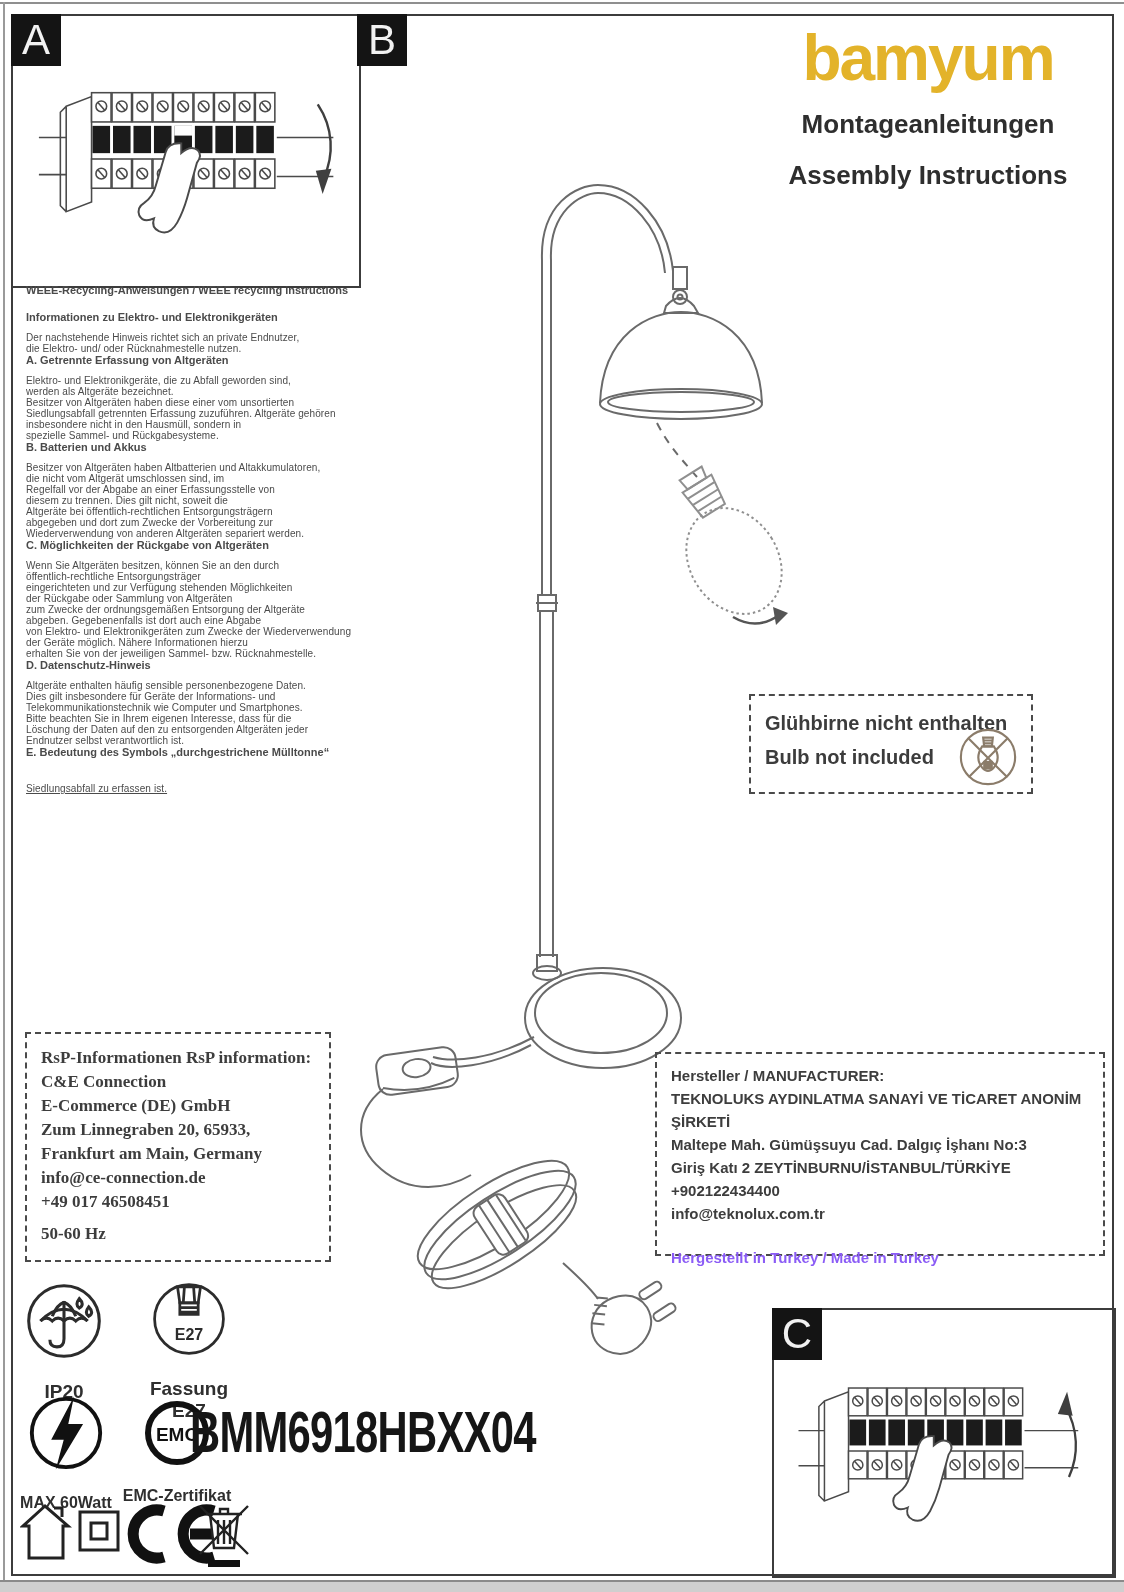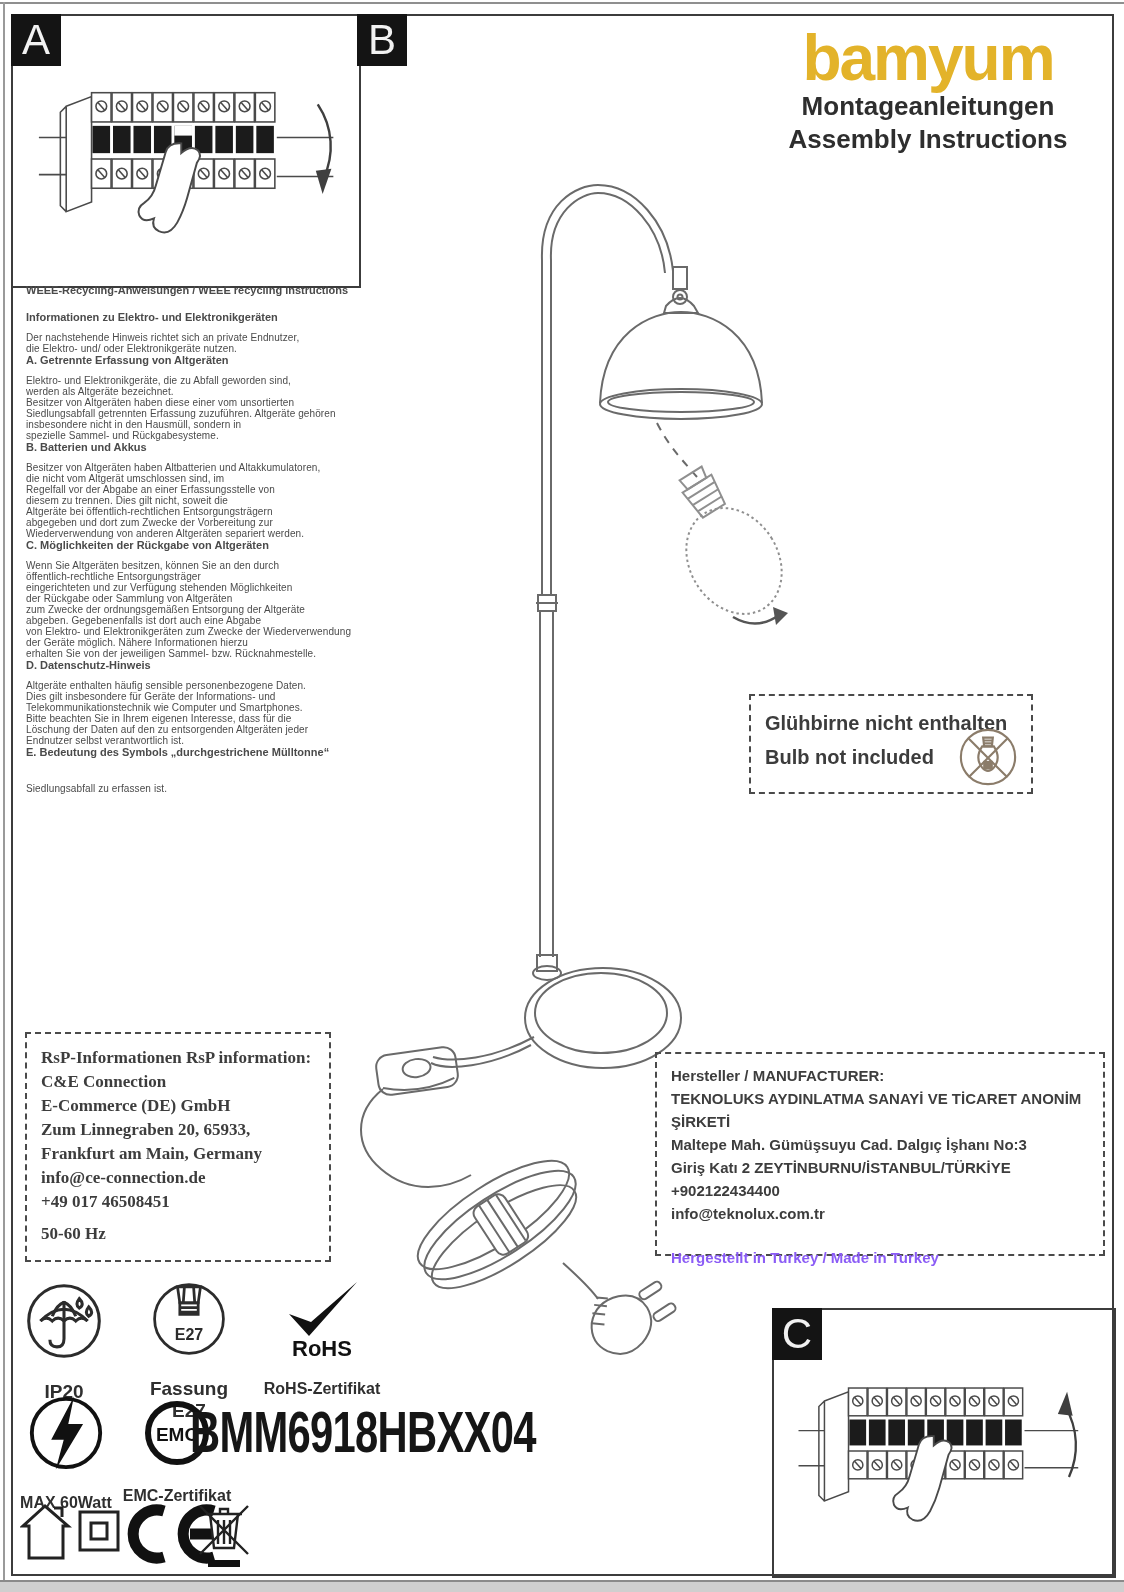--- a/index.html
+++ b/index.html
@@ -11,27 +11,27 @@
   .footer-band{position:absolute;left:0;top:1580px;width:100%;height:12px;background:#cfcfcf;border-top:2px solid #8a8a8a;}
 
   .panel-label{position:absolute;width:50px;height:52px;background:#141414;color:#f2f2f2;
       font-size:42px;font-weight:400;display:flex;align-items:center;justify-content:center;line-height:1;}
   .boxA{position:absolute;left:11px;top:14px;width:346px;height:270px;border:2px solid #3c3c3c;}
   .boxC{position:absolute;left:772px;top:1308px;width:340px;height:266px;border:2px solid #3c3c3c;}
   .breaker-svg{position:absolute;}
 
   .logo-block{position:absolute;left:780px;top:26px;width:296px;text-align:center;}
   .logo-word{font-size:64px;font-weight:bold;color:#e3b32a;letter-spacing:-2px;line-height:1.0;}
-  .logo-sub{font-size:26px;font-weight:600;color:#2e2e2e;line-height:1.25;}
+  .logo-sub{font-size:26px;font-weight:600;color:#2e2e2e;line-height:1.25;margin-top:18px;}
 
   .weee{position:absolute;left:26px;top:284px;width:436px;color:#4a4a4a;}
   .w-title{font-weight:bold;font-size:11px;margin-bottom:15px;white-space:pre-line;}
   .w-head{font-weight:bold;font-size:11px;margin:0 0 9px;}
   .w-par{font-size:10px;line-height:11px;white-space:pre-line;letter-spacing:0.1px;}
-  .w-footer{margin-top:25px;}
+  .w-footer{margin-top:25px;text-decoration:underline;}
 
   .dash-box{border:2px dashed #4a4a4a;position:absolute;box-sizing:border-box;}
   .bulb-box{left:749px;top:694px;width:284px;height:100px;padding:10px 14px;}
   .bulb-line{font-size:20px;font-weight:600;color:#3c3c3c;line-height:1.7;white-space:pre-line;}
   .bulb-icon{position:absolute;right:12px;bottom:4px;}
 
   .rsp-box{left:25px;top:1032px;width:306px;height:230px;padding:12px 14px;font-family:Liberation Serif, serif;}
   .rsp-lines{font-size:17px;font-weight:700;color:#3d3d3d;line-height:24px;white-space:pre-line;}
   .rsp-freq{font-size:17px;font-weight:700;color:#3d3d3d;margin-top:10px;}
 
@@ -97,21 +97,21 @@
   <div class="logo-block">
     <div class="logo-word">bamyum</div>
     <div class="logo-sub">Montageanleitungen</div>
     <div class="logo-sub">Assembly Instructions</div>
   </div>
 
   <div class="weee">
     <div class="w-title">WEEE-Recycling-Anweisungen / WEEE recycling instructions</div>
     <div class="w-head">Informationen zu Elektro- und Elektronikgeräten</div>
     <div class="w-par">Der nachstehende Hinweis richtet sich an private Endnutzer,
- die Elektro- und/ oder Elektronikgeräte nutzen.</div>
+ die Elektro- und/ oder Rücknahmestelle nutzen.</div>
     <div class="w-head">A. Getrennte Erfassung von Altgeräten</div>
     <div class="w-par">Elektro- und Elektronikgeräte, die zu Abfall geworden sind,
  werden als Altgeräte bezeichnet.
 Besitzer von Altgeräten haben diese einer vom unsortierten
 Siedlungsabfall getrennten Erfassung zuzuführen. Altgeräte gehören
 insbesondere nicht in den Hausmüll, sondern in
 spezielle Sammel- und Rückgabesysteme.</div>
     <div class="w-head">B. Batterien und Akkus</div>
     <div class="w-par">Besitzer von Altgeräten haben Altbatterien und Altakkumulatoren,
  die nicht vom Altgerät umschlossen sind, im
@@ -262,27 +262,20 @@
       <g fill="none" stroke="#2c2c2c" stroke-width="2.4">
         <circle cx="34" cy="34" r="30"></circle>
         <path d="M24,6 h20 l-2,14 h-16 z M30,6 l-1,14 M38,6 l1,14"></path>
         <path d="M26,20 h16 v10 h-16 z M26,24 h16 M26,28 h16"></path>
       </g>
       <text x="34" y="52" text-anchor="middle" font-family="Liberation Sans, sans-serif" font-size="14" font-weight="bold" fill="#2c2c2c">E27</text>
     </svg>
     <div class="cert-label">Fassung E27</div>
   </div>
 
-  <div class="cert" style="left:262px;top:1280px;width:120px">
-    <svg width="78" height="58" viewBox="0 0 78 58" style="margin:0 auto">
-      <path d="M6,34 L26,56 L74,2 L28,42 Z" fill="#111"></path>
-    </svg>
-    <div style="font-size:22px;font-weight:bold;color:#111;line-height:1">RoHS</div>
-    <div class="cert-label small">RoHS-Zertifikat</div>
-  </div>
 
   <div class="cert" style="left:16px;top:1392px;width:100px">
     <svg width="80" height="82" viewBox="0 0 70 72" style="margin:0 auto">
       <circle cx="35" cy="36" r="30" fill="none" stroke="#111" stroke-width="3.4"></circle>
       <polygon points="42,4 22,42 33,42 26,68 50,28 37,28" fill="#111"></polygon>
     </svg>
     <div class="cert-label small">MAX 60Watt</div>
   </div>
 
   <div class="cert" style="left:118px;top:1399px;width:118px">

